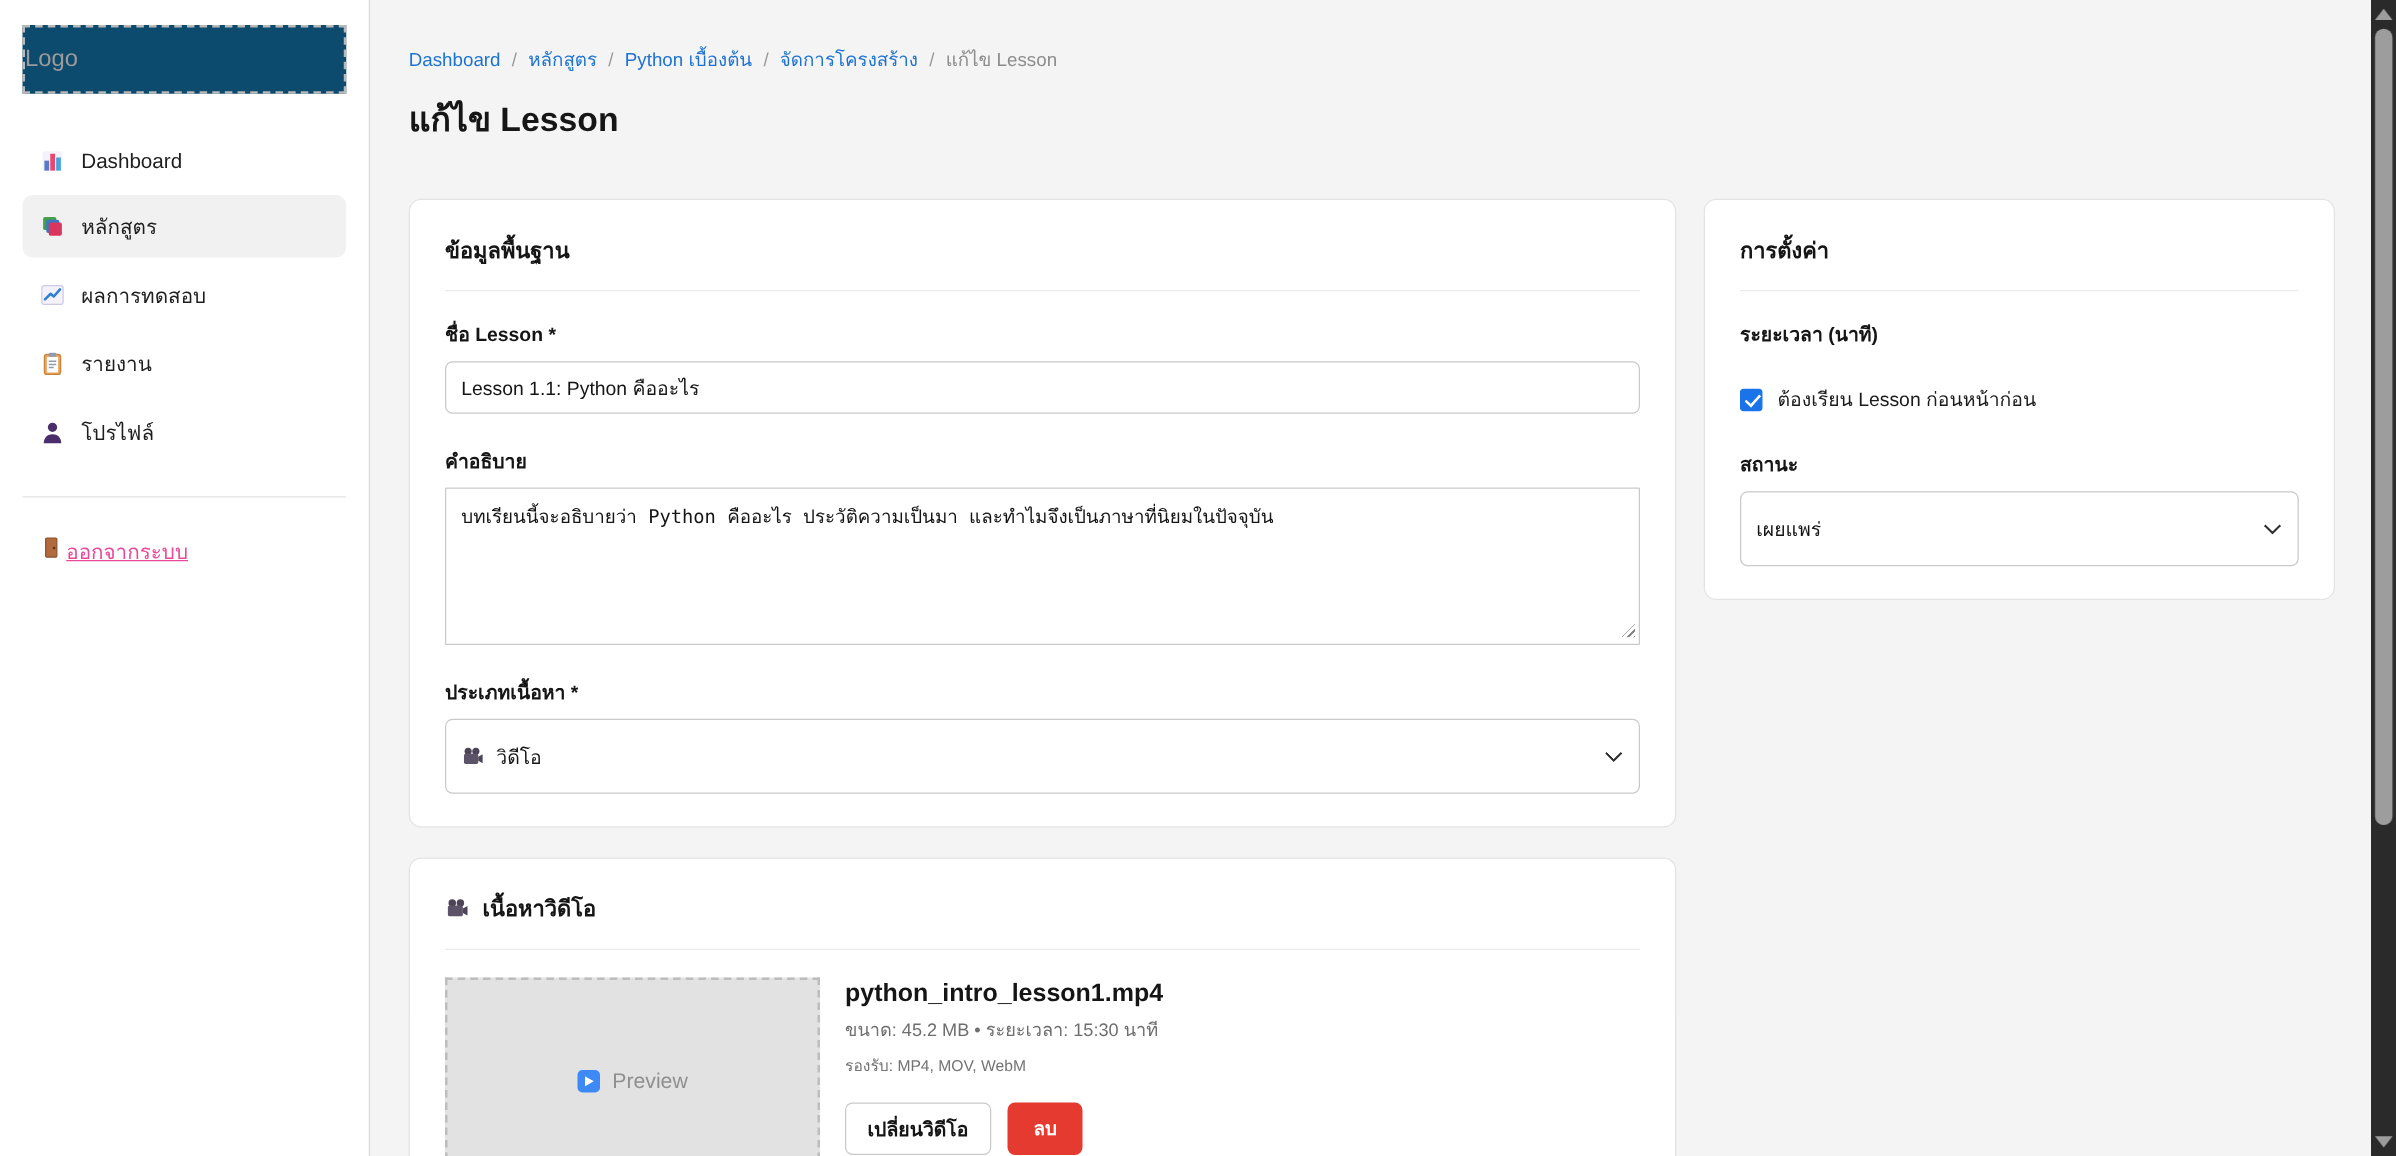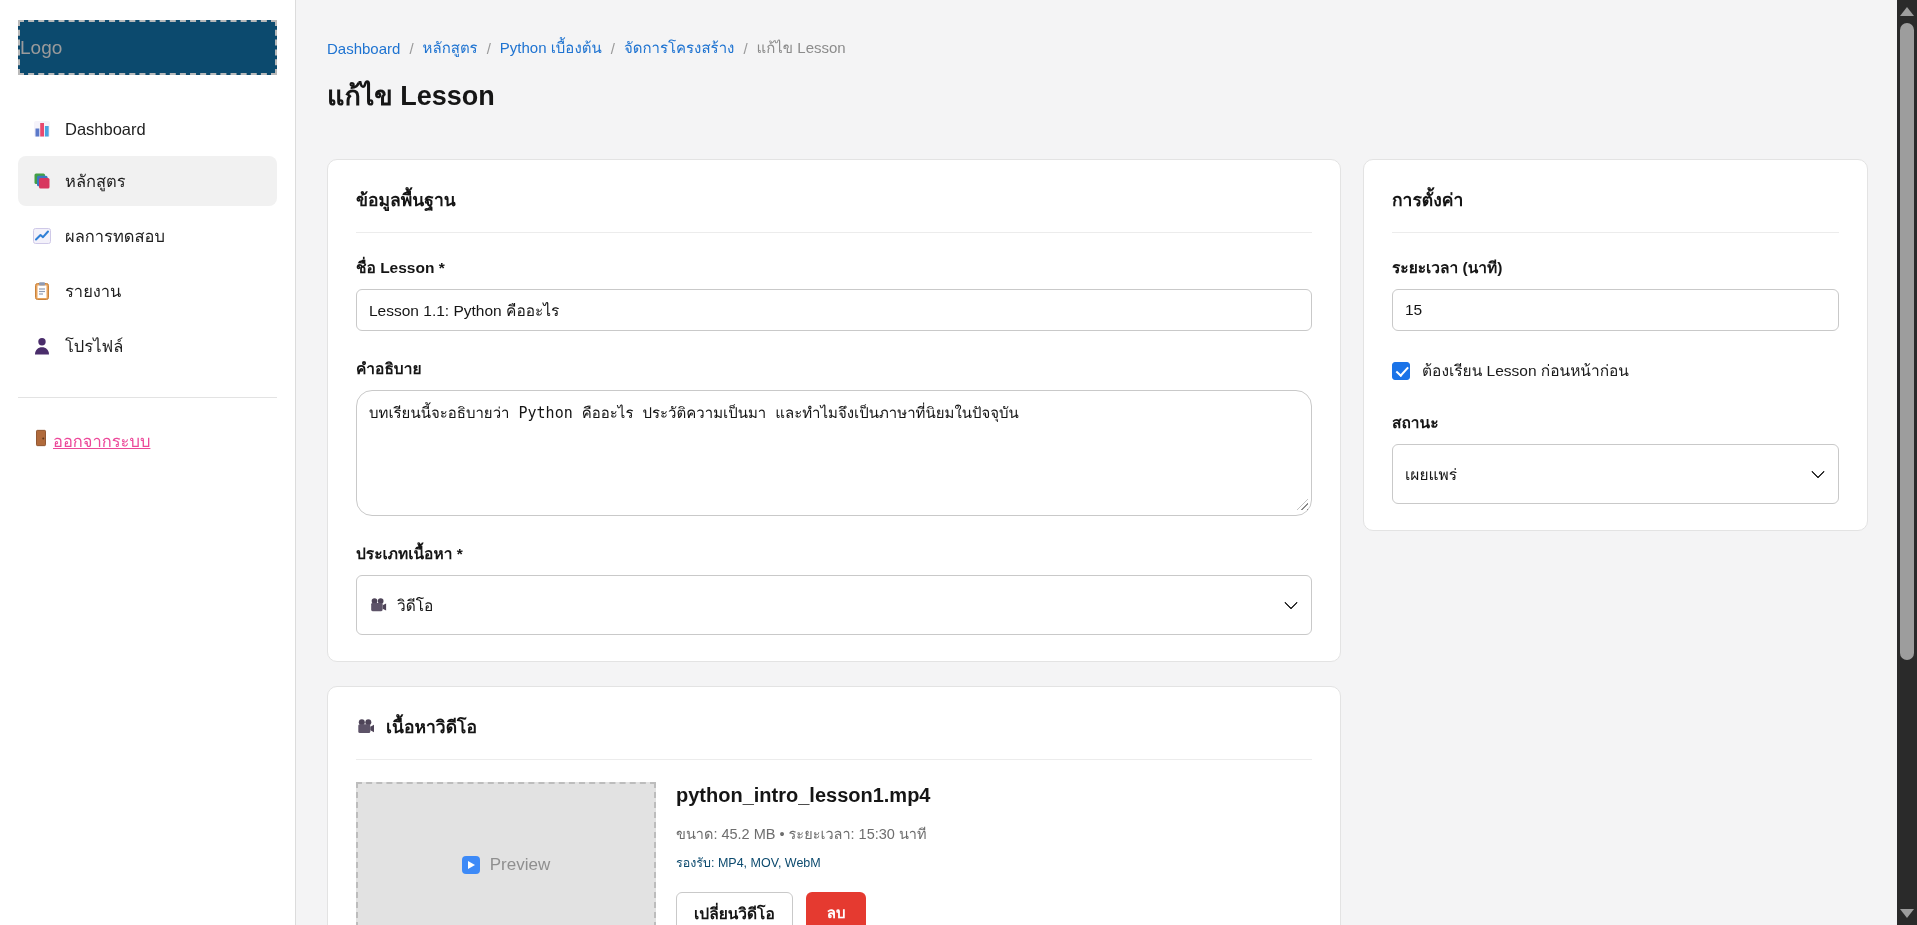--- a/index.html
+++ b/index.html
@@ -85,21 +85,21 @@
   }
   .text-input {
     width: 100%; height: 42px;
     border: 1px solid #c9c9c9; border-radius: 6px;
     padding: 0 12px; font-size: 15.5px; color: #151515;
     background: #fff; font-family: inherit; outline: none;
   }
   .textarea-wrap { position: relative; }
   .description-area {
     width: 100%; height: 126px; resize: none;
-    border: 1px solid #c9c9c9; border-radius: 16px;
+    border: 1px solid #c9c9c9; border-radius: 1px;
     padding: 10px 12px; font-size: 15px; color: #151515;
     font-family: "DejaVu Sans Mono", "Liberation Mono", monospace;
     outline: none; display: block;
   }
   .resize-handle {
     position: absolute; right: 4px; bottom: 6px;
     width: 11px; height: 11px;
     background: repeating-linear-gradient(135deg, transparent 0 2.5px, #8a8a8a 2.5px 4px);
     clip-path: polygon(100% 0, 100% 100%, 0 100%);
     cursor: nwse-resize;
@@ -151,22 +151,22 @@
     display: inline-flex; align-items: center; justify-content: center; flex-shrink: 0;
   }
   .play-icon i {
     display: block; width: 0; height: 0; margin-left: 2px;
     border-left: 7px solid #fff;
     border-top: 4.5px solid transparent;
     border-bottom: 4.5px solid transparent;
   }
   .video-info { padding-top: 2px; }
   .video-filename { font-size: 20px; font-weight: bold; color: #151515; }
-  .video-meta { margin-top: 15px; font-size: 14.5px; color: #6e6e6e; }
-  .video-supported { margin-top: 8px; font-size: 12.5px; color: #0c4a6e; }
+  .video-meta { margin-top: 5px; font-size: 14.5px; color: #6e6e6e; }
+  .video-supported { margin-top: 8px; font-size: 12.5px; color: #737373; }
   .video-actions { margin-top: 19px; display: flex; gap: 13px; }
   .btn { height: 42px; border-radius: 6px; font-size: 15.5px; font-weight: bold; cursor: pointer; font-family: inherit; }
   .btn-change { background: #fff; border: 1px solid #c9c9c9; color: #151515; padding: 0 17px; }
   .btn-delete { background: #e53a30; border: none; color: #fff; padding: 0 21px; font-size: 15px; }
 
   
   .scrollbar {
     position: fixed; right: 0; top: 0; width: 20px; height: 925px;
     background: #2a2a2a; z-index: 50;
   }
@@ -352,21 +352,20 @@
       </section>
     </div>
 
     <div class="col-side">
       <section class="card">
         <h2 class="card-title">การตั้งค่า</h2>
         <hr class="card-divider">
 
         <div class="field">
           <label class="field-label">ระยะเวลา (นาที)</label>
-          <input class="text-input" type="text" value="15" style="">
         </div>
 
         <div class="checkbox-row">
           <span class="checkbox checked"></span>
           <span>ต้องเรียน Lesson ก่อนหน้าก่อน</span>
         </div>
 
         <div class="field">
           <label class="field-label">สถานะ</label>
           <div class="select-box">

